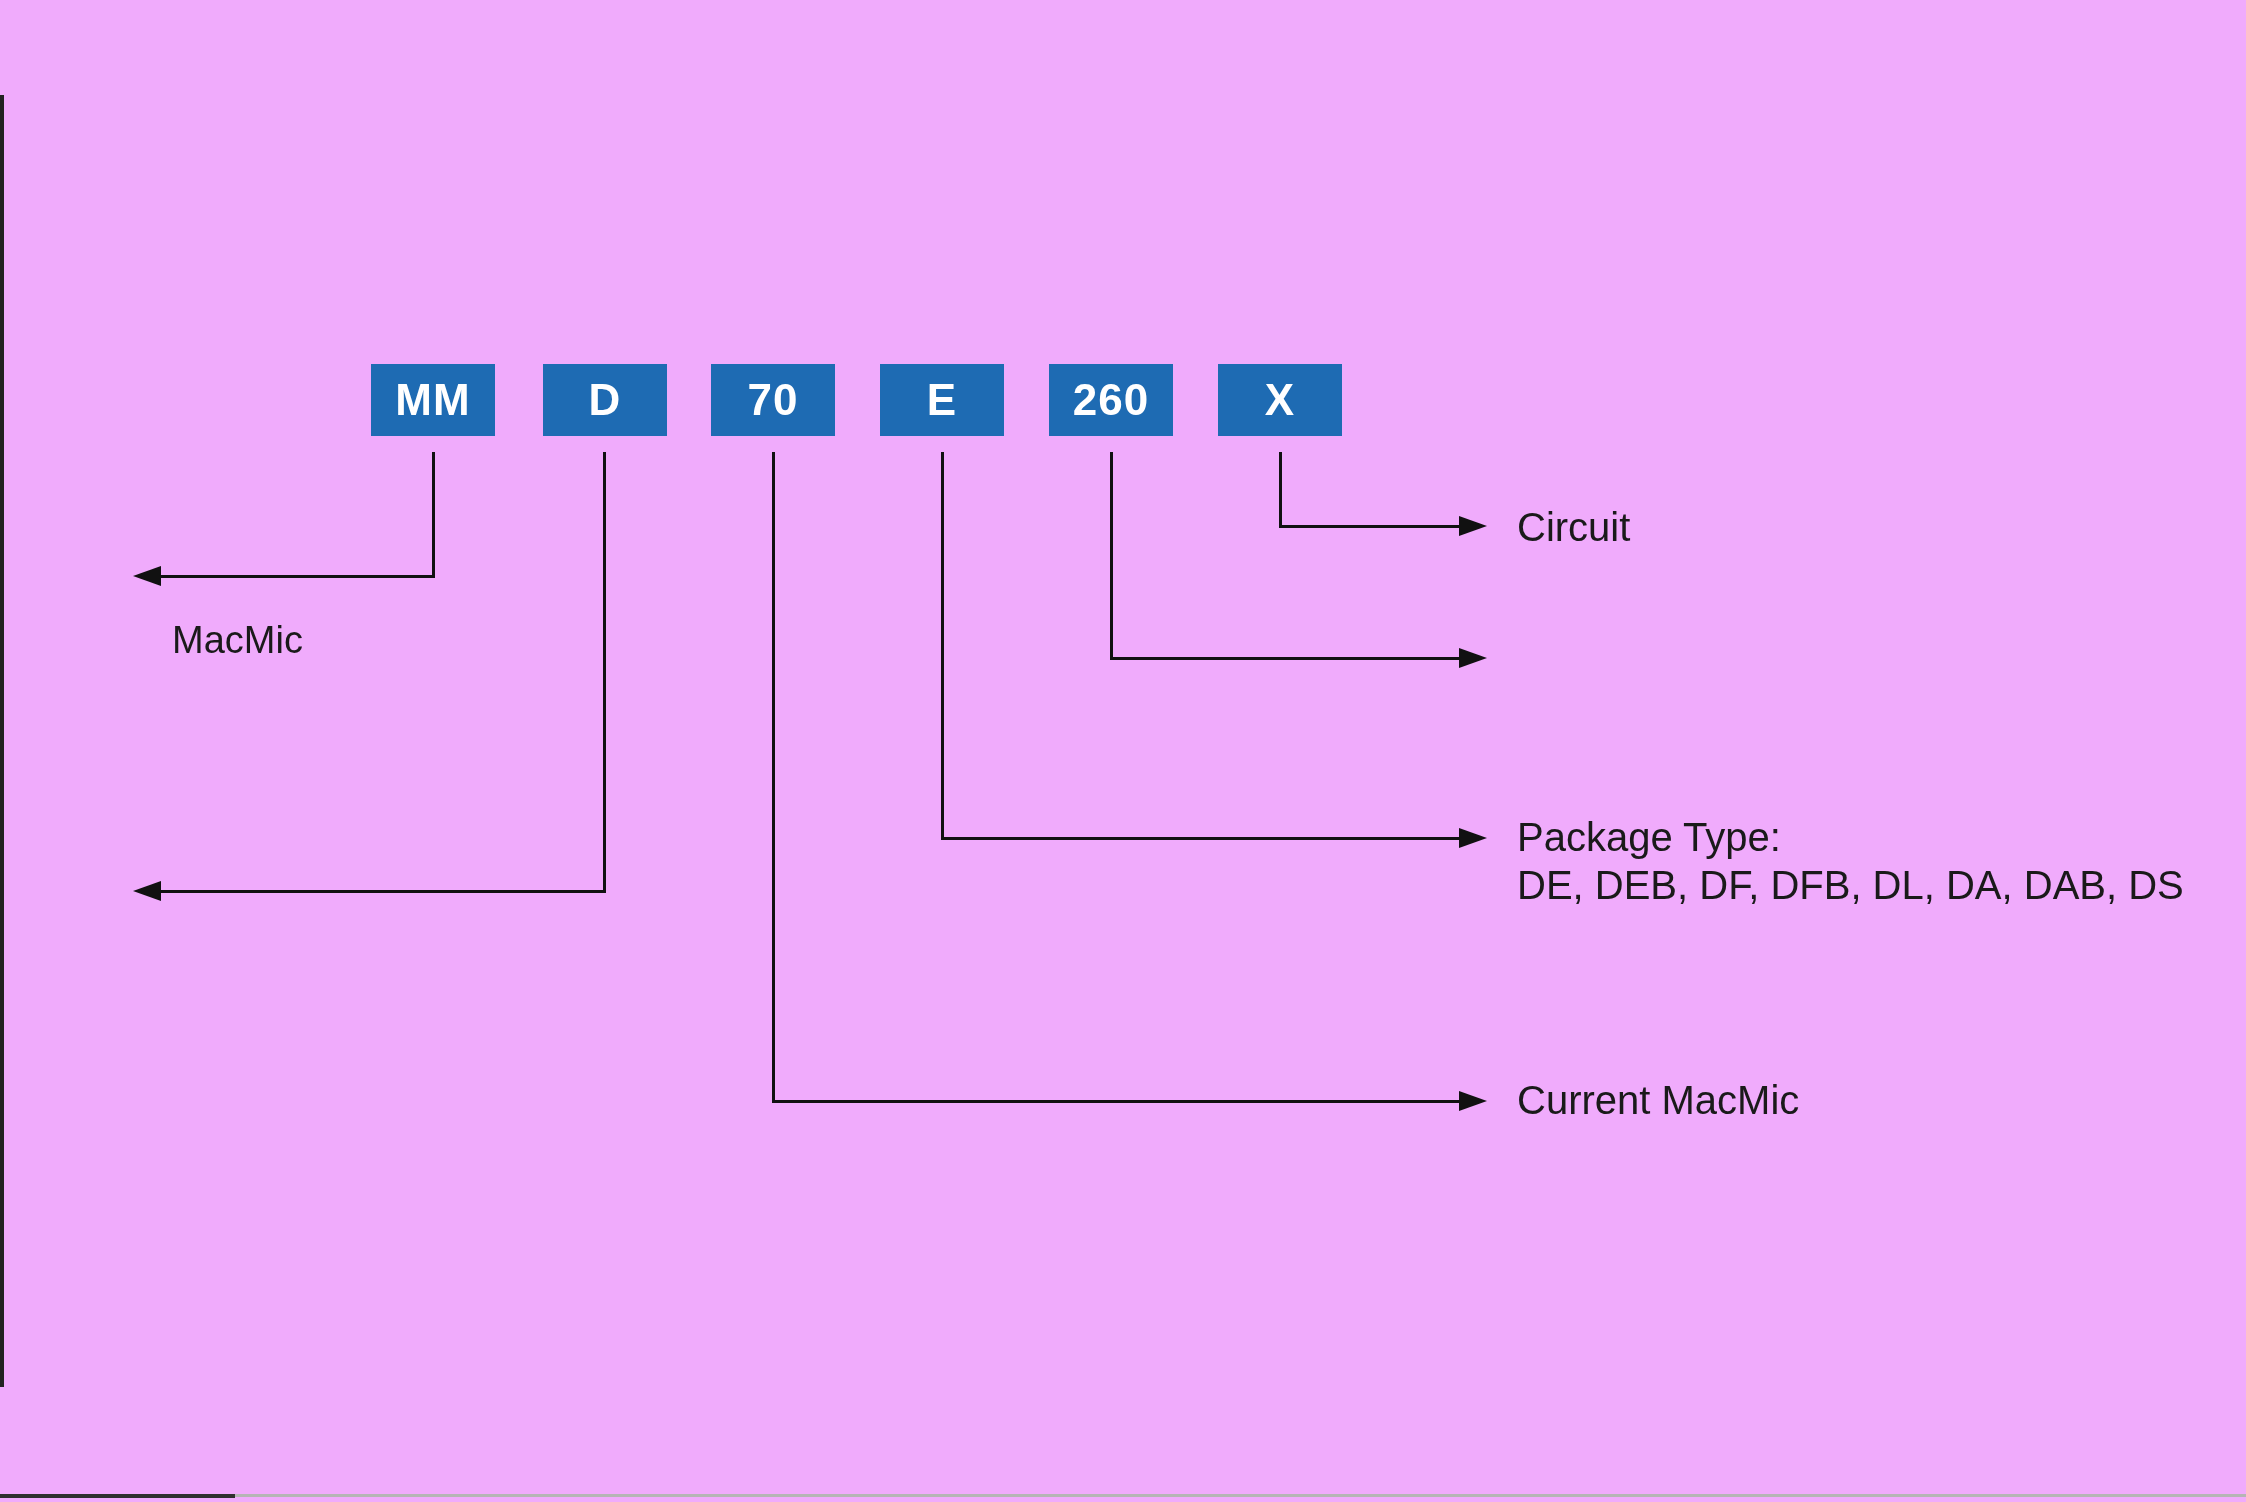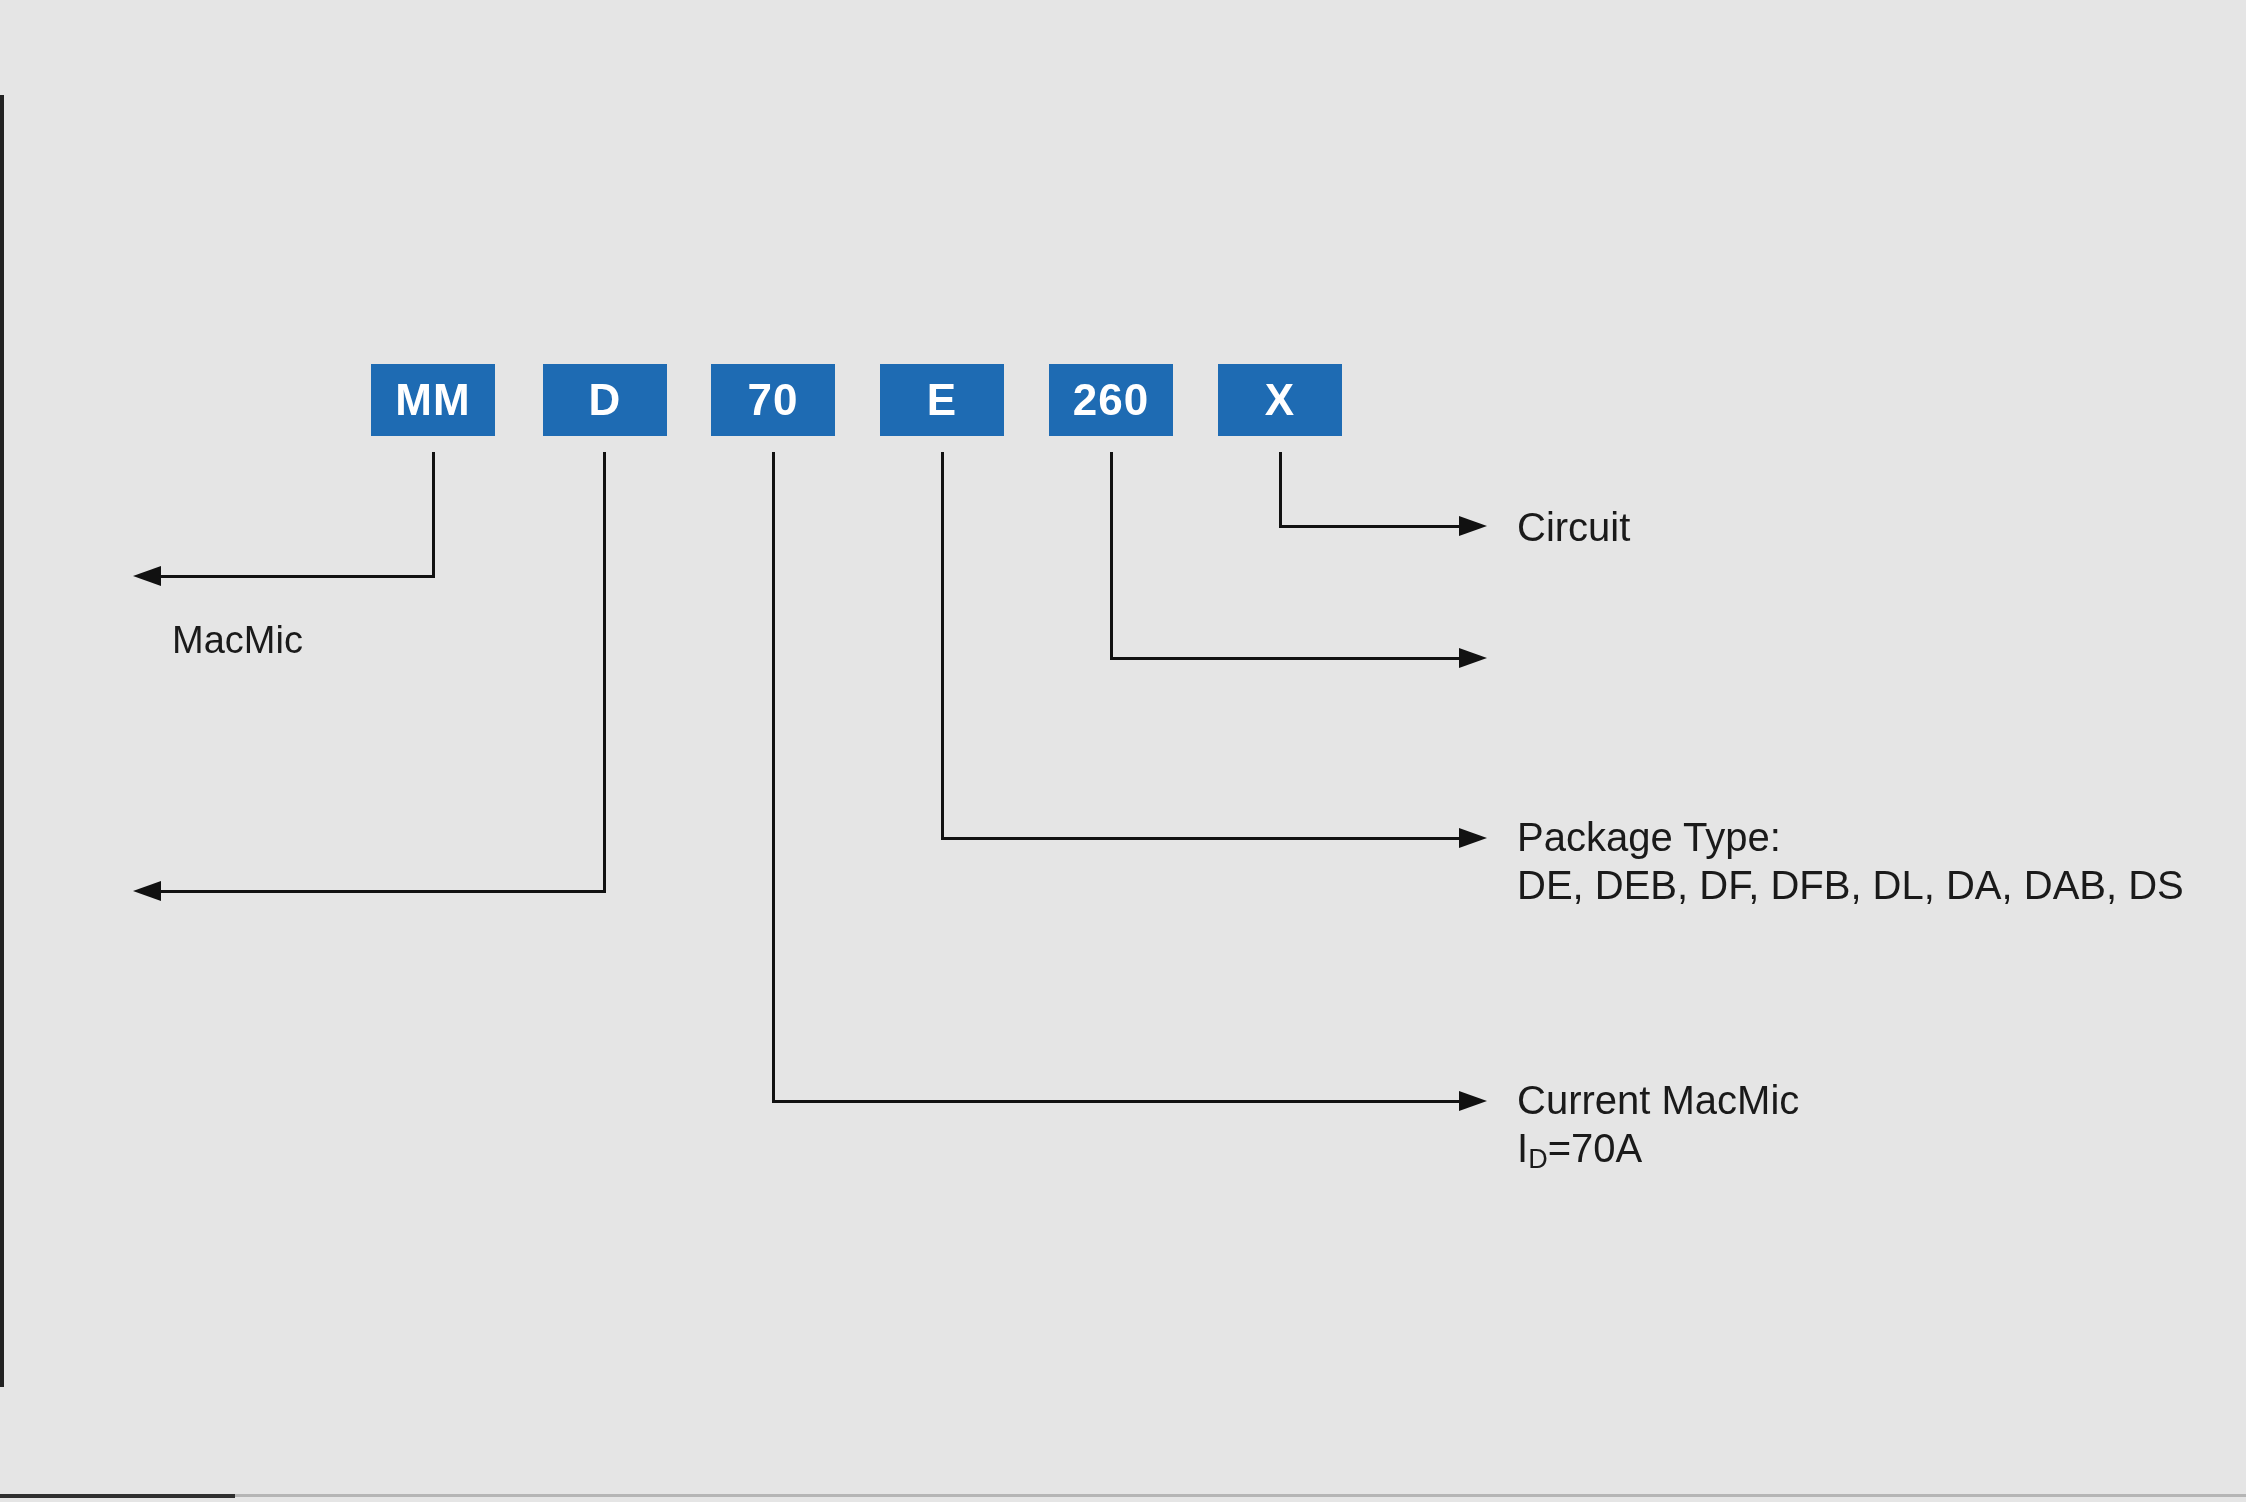--- a/index.html
+++ b/index.html
@@ -1,19 +1,19 @@
 <!DOCTYPE html>
 <html><head>
 <meta charset="utf-8">
 <style>
   html,body{margin:0;padding:0;background:#fdfdfd;}
   .canvas{
     position:relative;
     width:2246px;height:1502px;
-    background:#e5e5e5;
+    background:#f0abfc;
     overflow:hidden;
     font-family:"Liberation Sans","DejaVu Sans",sans-serif;
     color:#1a1a1a;
   }
   
   .pbox{
     position:absolute;
     top:364px;height:72px;width:124px;
     background:#1E6BB3;
     color:#ffffff;
@@ -95,22 +95,19 @@
   </div>
 
 
   <div class="callout" style="left:1517px; top:813px">
     <div class="title">Package Type:</div>
     <div class="detail">DE, DEB, DF, DFB, DL, DA, DAB, DS</div>
   </div>
 
   <div class="callout" style="left:1517px; top:1076px">
     <div class="title">Current MacMic</div>
-    <div class="detail">
-      <span>I</span><span class="sub">D</span><span>=70A</span>
-    </div>
   </div>
 
   <div class="frame-left"></div>
   <div class="frame-bottom-light"></div>
   <div class="frame-bottom-dark"></div>
 
 </div>
 
 </body></html>

